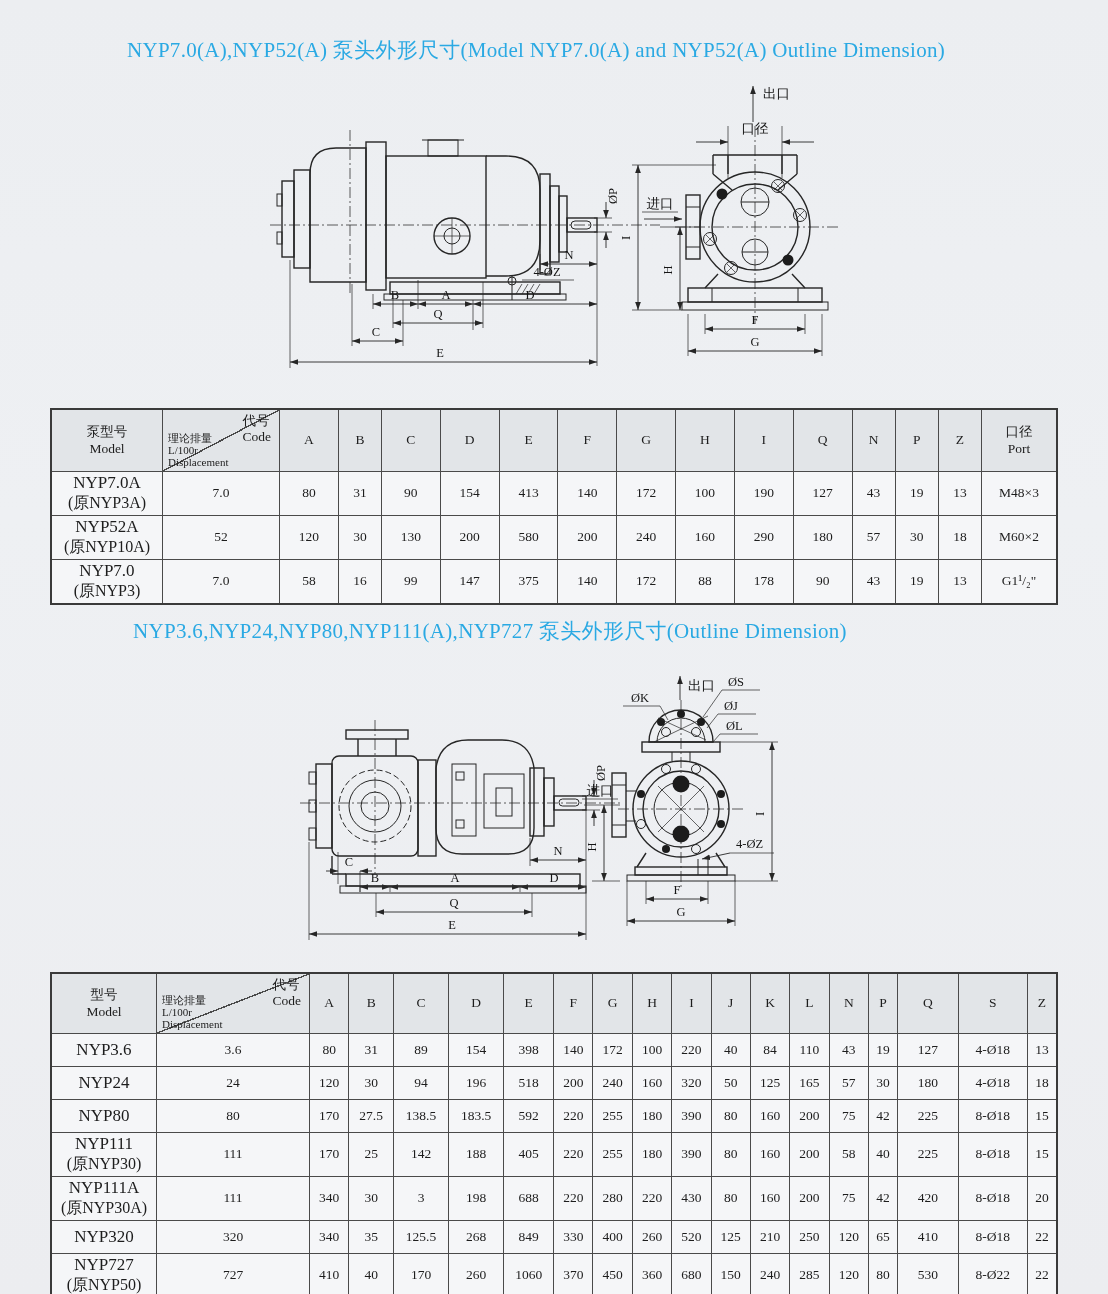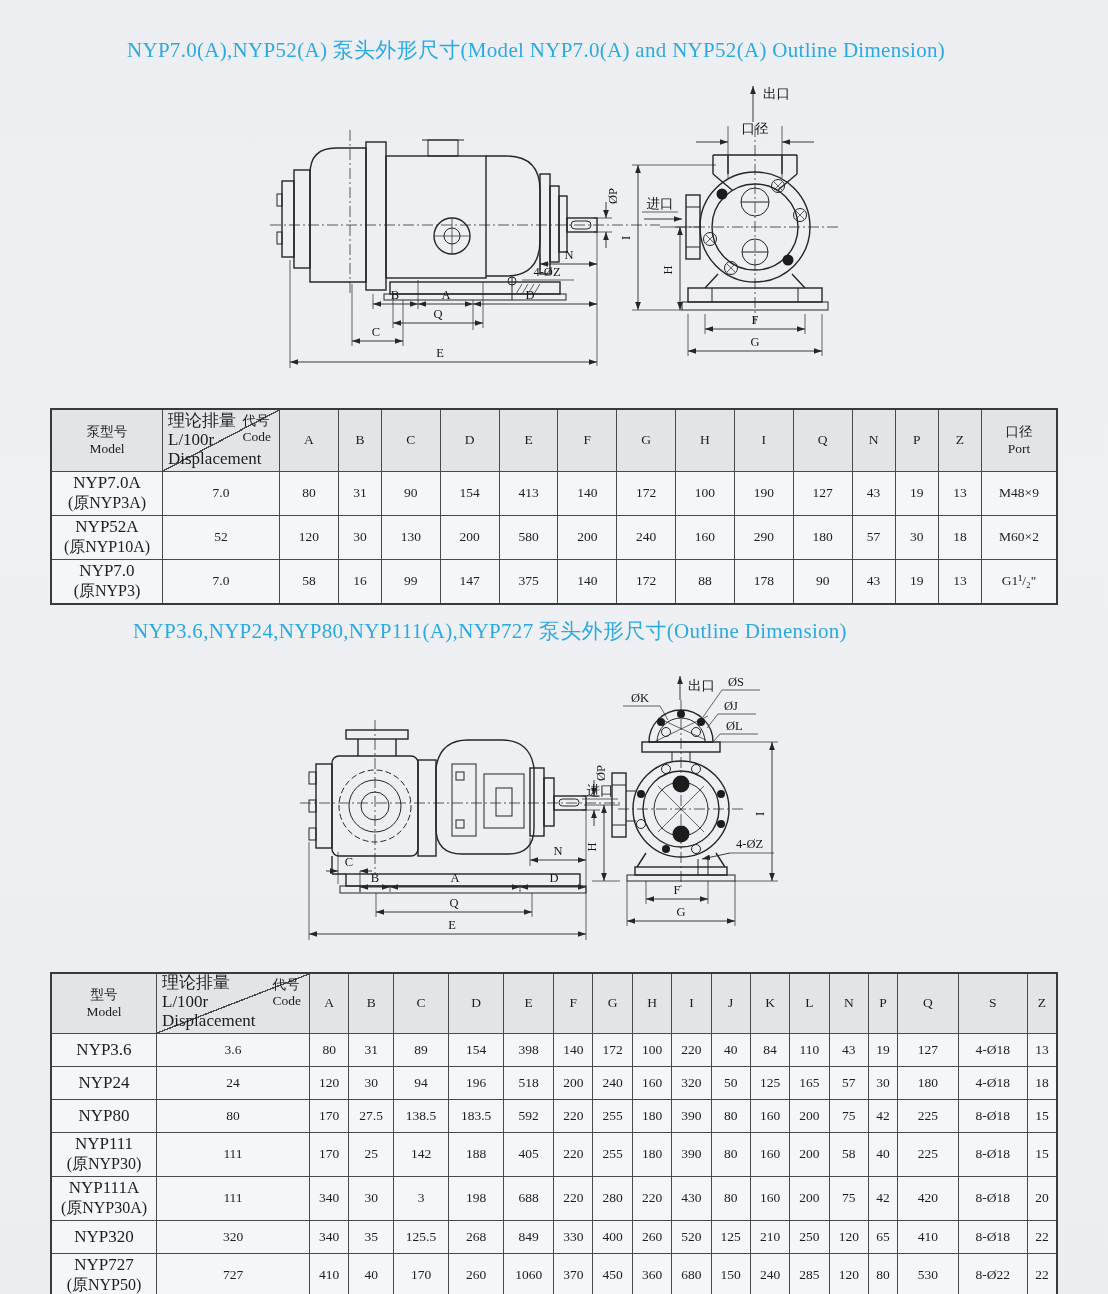--- a/index.html
+++ b/index.html
@@ -35,21 +35,21 @@
     background-image:radial-gradient(#d3d8dc 12%,transparent 13%);background-size:4px 4px;}
   #table1 thead tr{height:62px;} #table1 tbody tr{height:37px;}
   #table2 thead tr{height:60px;} #table2 tbody tr{height:33px;padding-left:16px;}
   th.c-model{width:106px;} th.c-port{width:70px;}
   #table1 th.c-diag{width:112px;} #table2 th.c-model{width:100px;font-family:Liberation Serif, serif;} #table2 th.c-diag{width:148px;}
   #table2 th.c-q{width:56px;} #table2 th.c-s{width:64px;}
   th.c-diag{position:relative;padding:0;}
   .diagline{position:absolute;inset:0;
     background:linear-gradient(to bottom right,transparent calc(50% - .7px),#4a4a4a calc(50% - .7px),#4a4a4a calc(50% + .7px),transparent calc(50% + .7px));}
   .diag-top{position:absolute;top:3px;right:8px;text-align:left;line-height:1.15;}
-  .diag-bot{position:absolute;bottom:2px;left:5px;text-align:left;font-size:17px;line-height:1.12;}
+  .diag-bot{position:absolute;bottom:2px;left:5px;text-align:left;font-size:11px;line-height:1.12;}
   .modelcell div:first-child{font-size:17px;}
   td .alias{font-size:16px;}
 </style>
 </head>
 <body>
 
 <div id="page">
 
   <div id="title1" class="title">NYP7.0(A),NYP52(A) 泵头外形尺寸(Model NYP7.0(A) and NYP52(A) Outline Dimension)</div>
 
@@ -248,21 +248,21 @@
             <td>154</td>
             <td>413</td>
             <td>140</td>
             <td>172</td>
             <td>100</td>
             <td>190</td>
             <td>127</td>
             <td>43</td>
             <td>19</td>
             <td>13</td>
-            <td>M48×9</td>
+            <td>M48×3</td>
           </tr>
           <tr>
             <td class="modelcell">
               <div>NYP52A</div>
               <div class="alias">(原NYP10A)</div>
             </td>
             <td>52</td>
             <td>120</td>
             <td>30</td>
             <td>130</td>

